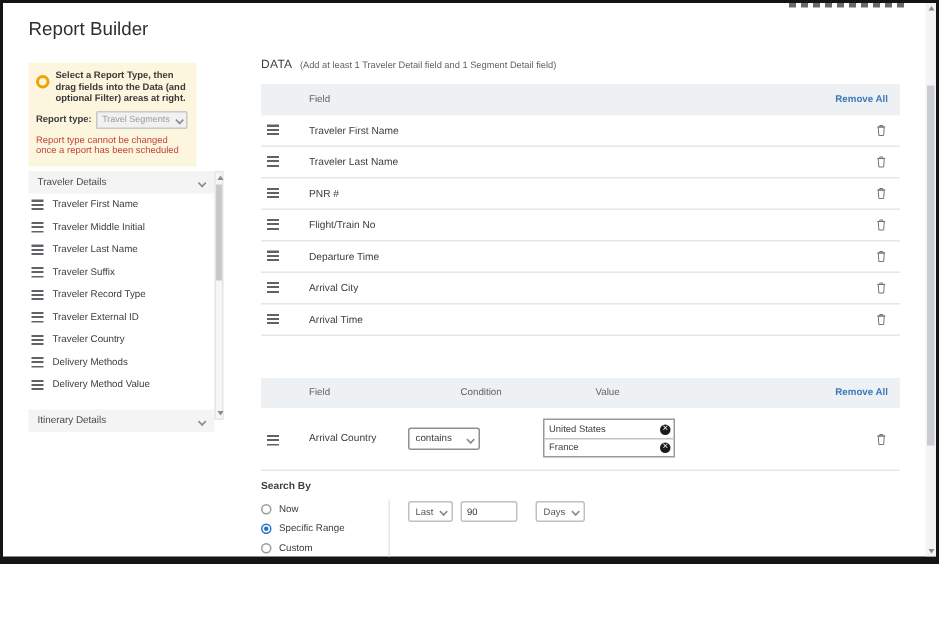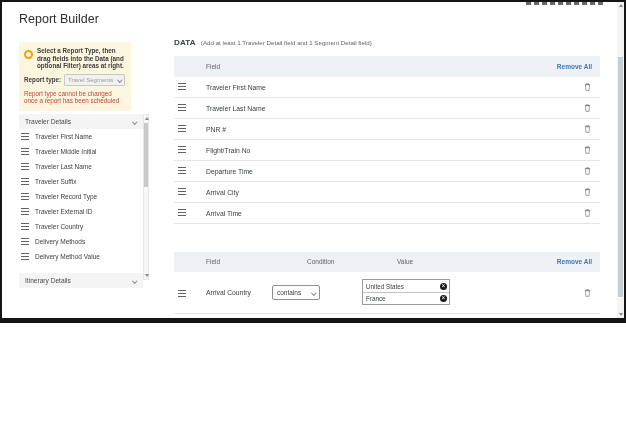--- a/index.html
+++ b/index.html
@@ -1,17 +1,17 @@
 <!DOCTYPE html>
 <html><head>
 <meta charset="utf-8">
 <style>
   * { margin:0; padding:0; box-sizing:border-box; }
   body { background:#fff; font-family:"Liberation Sans", sans-serif; }
-  .screen{position:relative;width:626px;height:323px;background:#fff;border:2px solid #141414;border-bottom-width:5px;overflow:hidden;color:#3c4043;}
+  .screen{position:relative;width:626px;height:376px;background:#fff;border:2px solid #141414;border-bottom-width:5px;overflow:hidden;color:#3c4043;}
   .clip-frag{position:absolute;top:0;right:18px;width:80px;height:3px;background:repeating-linear-gradient(90deg,#6a6a6a 0 5px,transparent 5px 8px);}
   .page-title{position:absolute;left:17px;top:10px;font-size:12.5px;color:#2d2f31;font-weight:500;}
 
   
   .infobox{position:absolute;left:17px;top:40px;width:112px;background:#fdf6df;padding:5px 6px 6px 5px;}
   .info-row{display:flex;gap:4px;}
   .warnicon{flex:0 0 auto;width:9px;height:9px;border:2.5px solid #f0a202;border-radius:50%;margin-top:3px;}
   .infotext{font-size:6.3px;line-height:7.6px;font-weight:bold;color:#3a3a3a;}
   .rt-row{display:flex;align-items:center;margin-top:4px;gap:3px;}
   .rt-label{font-size:6.3px;font-weight:bold;white-space:nowrap;}
@@ -28,21 +28,21 @@
   .drag{width:8px;height:7.2px;background:repeating-linear-gradient(to bottom,#5f6368 0 1.4px,transparent 1.4px 2.9px);flex:0 0 auto;}
   .pscroll{position:absolute;right:0;top:0;width:6px;height:166px;background:#f6f6f6;border:1px solid #e6e6e6;}
   .pscroll .thumb{position:absolute;left:0;top:8px;width:4px;height:64px;background:#c9c9c9;}
   .arr{position:absolute;left:0.5px;width:0;height:0;border-left:2px solid transparent;border-right:2px solid transparent;}
   .arr.up{top:2px;border-bottom:3px solid #8a8a8a;}
   .arr.dn{bottom:2px;border-top:3px solid #8a8a8a;}
 
   
   .main{position:absolute;left:172px;top:0;width:426px;height:424px;}
   .sec-head{position:absolute;left:0;display:flex;align-items:baseline;gap:5px;white-space:nowrap;}
-  .sec-title{font-size:8px;font-weight:bold;color:#3c4043;letter-spacing:.2px;}
+  .sec-title{font-size:8px;font-weight:normal;color:#3c4043;letter-spacing:.2px;}
   .sec-note{font-size:6.2px;color:#5f6368;}
   .data-head{top:36px;}
   .filters-head{top:233px;}
 
   .dtable{position:absolute;top:54px;left:0;width:426px;}
   .thead{height:21px;background:#eef1f3;display:flex;align-items:center;font-size:6.5px;color:#5f6368;}
   .thead .fcol{margin-left:32px;}
   .removeall{margin-left:auto;margin-right:8px;color:#3d78bd;font-weight:bold;font-size:6.5px;cursor:pointer;}
   .drow{height:21px;border-bottom:1px solid #e4e6e8;display:flex;align-items:center;font-size:6.8px;color:#3c4043;}
   .drow .drag{margin-left:4px;}

